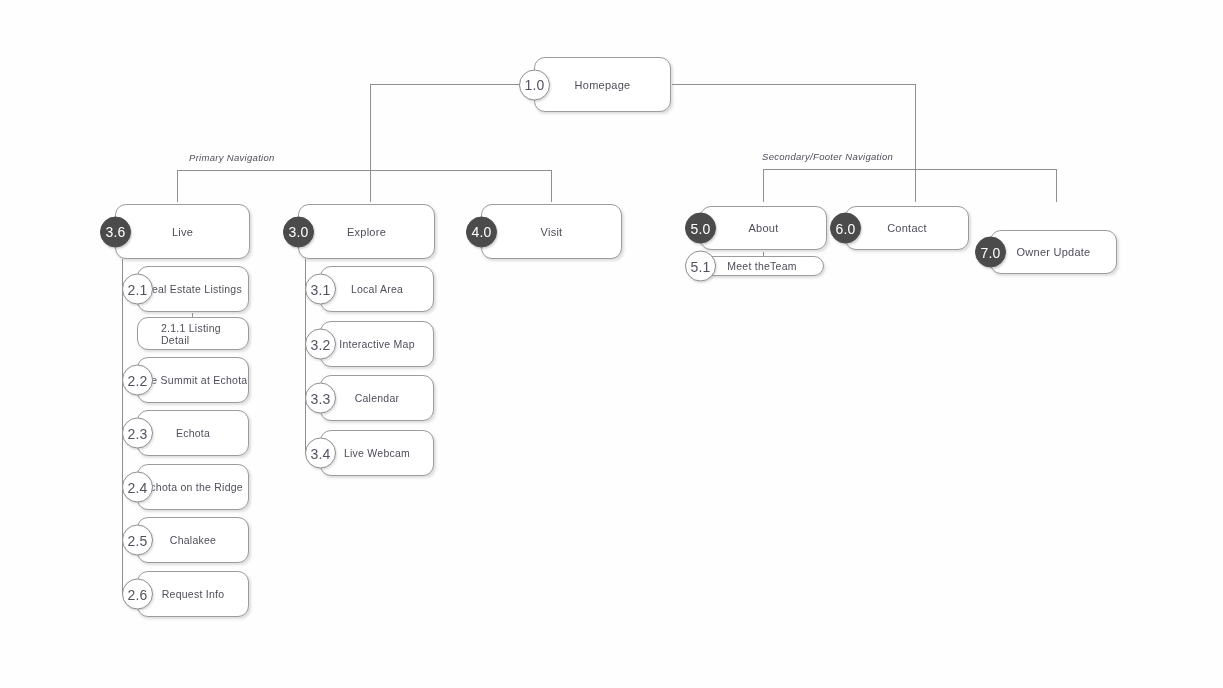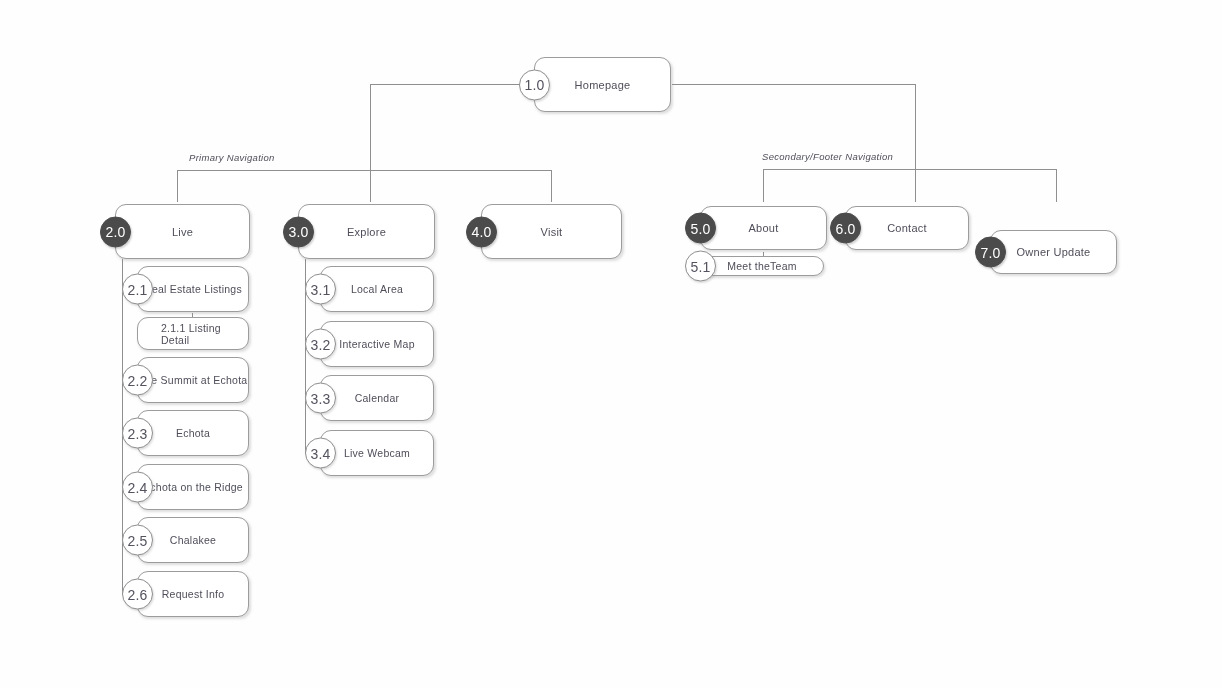--- a/index.html
+++ b/index.html
@@ -122,21 +122,21 @@
 
   <div class="grouplabel" style="left:189px; top:152px;">Primary Navigation</div>
   <div class="grouplabel" style="left:762px; top:151px;">Secondary/Footer Navigation</div>
 
   <div class="node lvl1" style="left:534px; top:57px; width:137px; height:55px;">
     <span class="badge light">1.0</span>
     <span>Homepage</span>
   </div>
 
   <div class="node lvl1" style="left:115px; top:204px; width:135px; height:55px;">
-    <span class="badge dark">2.0</span>
+    <span class="badge dark">3.6</span>
     <span>Live</span>
   </div>
 
   <div class="node lvl1" style="left:298px; top:204px; width:137px; height:55px;text-align:right;">
     <span class="badge dark">3.0</span>
     <span>Explore</span>
   </div>
 
   <div class="node lvl1" style="left:481px; top:204px; width:141px; height:55px;">
     <span class="badge dark">4.0</span>

